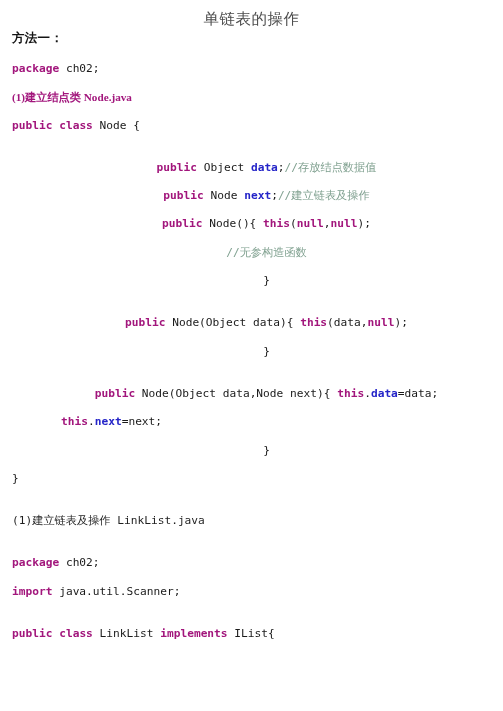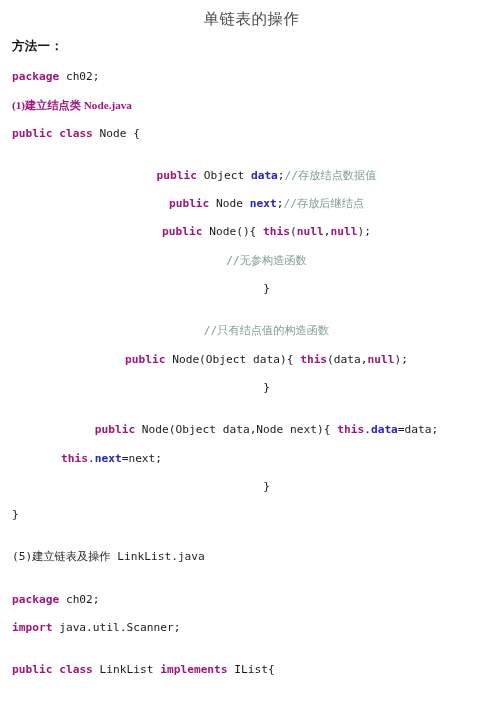--- a/index.html
+++ b/index.html
@@ -34,21 +34,21 @@
     line-height: 20px;
     font-weight: 400;
   }
 
   .section-heading {
     font-family: "DejaVu Sans", sans-serif;
     font-weight: bold;
     font-size: 12.5px;
     color: #141414;
     margin-left: 12px;
-    margin-top: 9px;
+    margin-top: 1px;
     letter-spacing: 0.3px;
     line-height: 16px;
   }
 
   .code-block {
     margin-top: 9px;
   }
 
   .code-line {
     font-family: "DejaVu Sans Mono", "Liberation Mono", monospace;
@@ -83,35 +83,34 @@
   <div class="doc-title">单链表的操作</div>
 
   <div class="section-heading">方法一：</div>
 
   <div class="code-block" id="code-block">
       <div class="code-line ind0"><span class="kw">package</span><span class="pln"> ch02;</span></div>
       <div class="code-line ind0"><span class="hdr-magenta">(1)建立结点类</span><span class="hdr-magenta"> Node.java</span></div>
       <div class="code-line ind0"><span class="kw">public</span><span class="pln"> </span><span class="kw">class</span><span class="pln"> Node {</span></div>
       <div class="code-line ind0 blank"></div>
       <div class="code-line ind1"><span class="kw">public</span><span class="pln"> Object </span><span class="fld">data</span><span class="pln">;</span><span class="cmt">//存放结点数据值</span></div>
-      <div class="code-line ind1"><span class="kw">public</span><span class="pln"> Node </span><span class="fld">next</span><span class="pln">;</span><span class="cmt">//存放后继结点</span></div>
+      <div class="code-line ind1"><span class="kw">public</span><span class="pln"> Node </span><span class="fld">next</span><span class="pln">;</span><span class="cmt">//建立链表及操作</span></div>
       <div class="code-line ind1"><span class="kw">public</span><span class="pln"> Node(){ </span><span class="kw">this</span><span class="pln">(</span><span class="kw">null</span><span class="pln">,</span><span class="kw">null</span><span class="pln">);</span></div>
       <div class="code-line ind1"><span class="cmt">//无参构造函数</span></div>
       <div class="code-line ind1"><span class="pln">}</span></div>
       <div class="code-line ind0 blank"></div>
-      <div class="code-line ind1"><span class="cmt">//只有结点值的构造函数</span></div>
       <div class="code-line ind1"><span class="kw">public</span><span class="pln"> Node(Object data){ </span><span class="kw">this</span><span class="pln">(data,</span><span class="kw">null</span><span class="pln">);</span></div>
       <div class="code-line ind1"><span class="pln">}</span></div>
       <div class="code-line ind0 blank"></div>
       <div class="code-line ind1"><span class="kw">public</span><span class="pln"> Node(Object data,Node next){ </span><span class="kw">this</span><span class="pln">.</span><span class="fld">data</span><span class="pln">=data;</span></div>
       <div class="code-line ind2"><span class="kw">this</span><span class="pln">.</span><span class="fld">next</span><span class="pln">=next;</span></div>
       <div class="code-line ind1"><span class="pln">}</span></div>
       <div class="code-line ind0"><span class="pln">}</span></div>
       <div class="code-line ind0 blank"></div>
-      <div class="code-line ind0"><span class="hdr-plain">(5)建立链表及操作</span><span class="hdr-plain"> LinkList.java</span></div>
+      <div class="code-line ind0"><span class="hdr-plain">(1)建立链表及操作</span><span class="hdr-plain"> LinkList.java</span></div>
       <div class="code-line ind0 blank"></div>
       <div class="code-line ind0"><span class="kw">package</span><span class="pln"> ch02;</span></div>
       <div class="code-line ind0"><span class="kw">import</span><span class="pln"> java.util.Scanner;</span></div>
       <div class="code-line ind0 blank"></div>
       <div class="code-line ind0"><span class="kw">public</span><span class="pln"> </span><span class="kw">class</span><span class="pln"> LinkList </span><span class="kw">implements</span><span class="pln"> IList{</span></div>
     </div>
 
 </div>
 
 </body></html>

